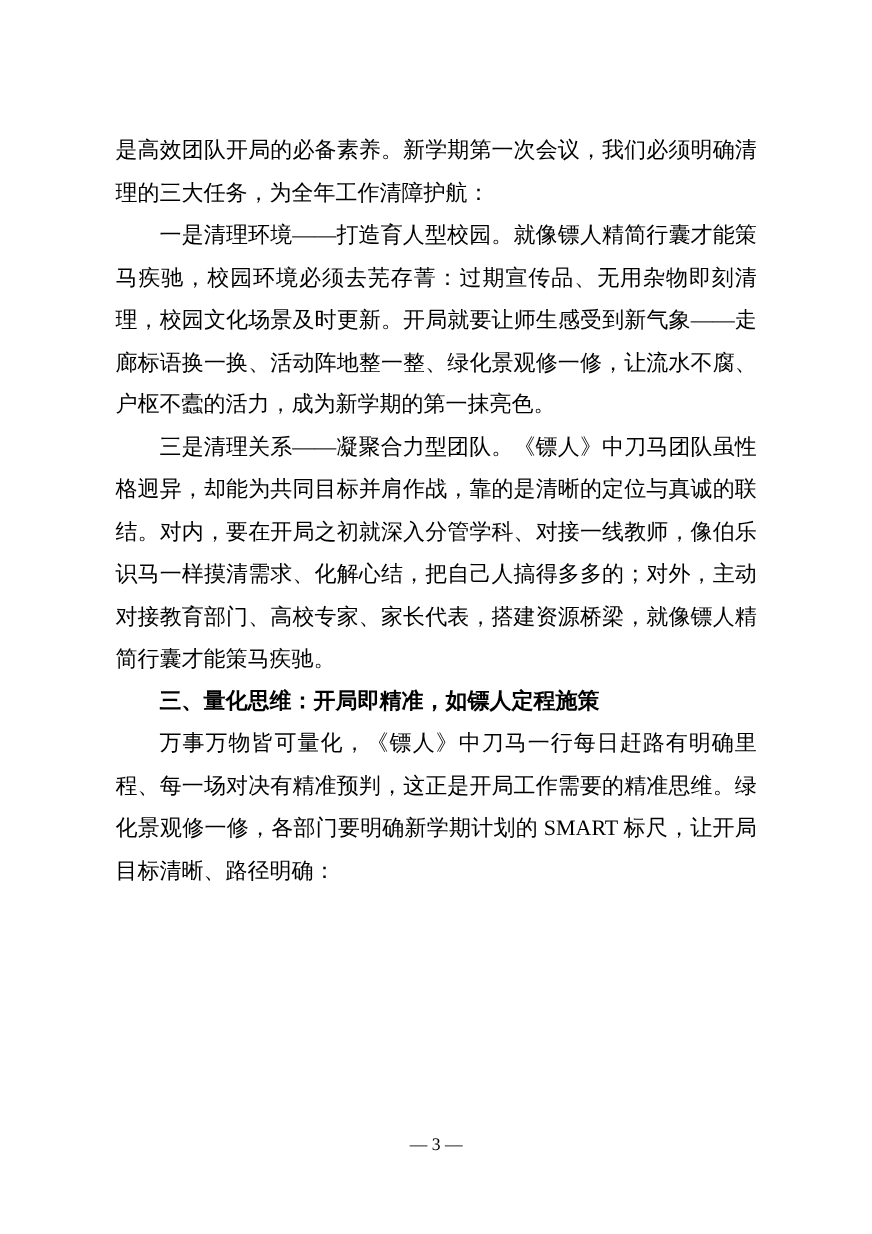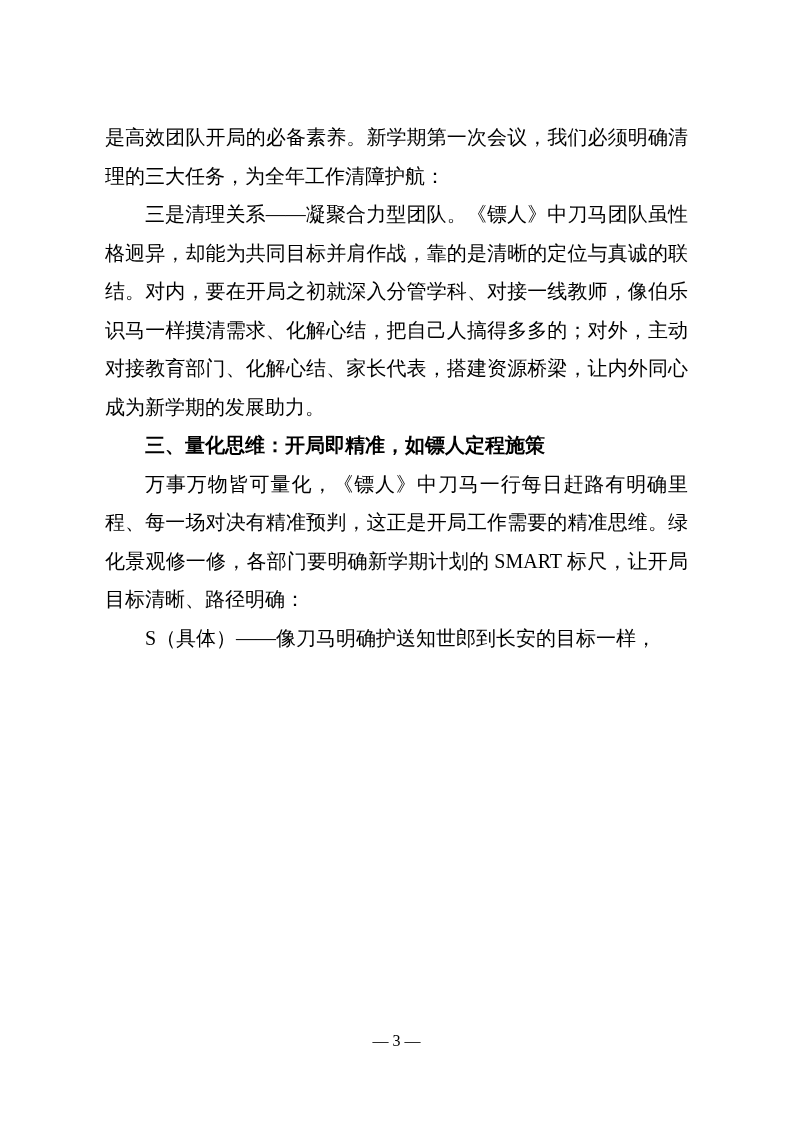--- a/index.html
+++ b/index.html
@@ -50,19 +50,19 @@
     font-family: "Liberation Serif", "DejaVu Serif", serif;
     color: #000000;
   }
 </style>
 </head>
 <body>
 
 <div class="page">
   <div class="content">
     <p class="no-indent">是高效团队开局的必备素养。新学期第一次会议，我们必须明确清理的三大任务，为全年工作清障护航：</p>
-    <p>三是清理关系——凝聚合力型团队。《镖人》中刀马团队虽性格迥异，却能为共同目标并肩作战，靠的是清晰的定位与真诚的联结。对内，要在开局之初就深入分管学科、对接一线教师，像伯乐识马一样摸清需求、化解心结，把自己人搞得多多的；对外，主动对接教育部门、化解心结、家长代表，搭建资源桥梁，让内外同心成为新学期的发展助力。</p>
+    <p>一是清理环境——打造育人型校园。就像镖人精简行囊才能策马疾驰，校园环境必须去芜存菁：过期宣传品、无用杂物即刻清理，校园文化场景及时更新。开局就要让师生感受到新气象——走廊标语换一换、活动阵地整一整、绿化景观修一修，让流水不腐、户枢不蠹的活力，成为新学期的第一抹亮色。</p>
+    <p>三是清理关系——凝聚合力型团队。《镖人》中刀马团队虽性格迥异，却能为共同目标并肩作战，靠的是清晰的定位与真诚的联结。对内，要在开局之初就深入分管学科、对接一线教师，像伯乐识马一样摸清需求、化解心结，把自己人搞得多多的；对外，主动对接教育部门、高校专家、家长代表，搭建资源桥梁，就像镖人精简行囊才能策马疾驰。</p>
     <p class="heading">三、量化思维：开局即精准，如镖人定程施策</p>
     <p>万事万物皆可量化，《镖人》中刀马一行每日赶路有明确里程、每一场对决有精准预判，这正是开局工作需要的精准思维。绿化景观修一修，各部门要明确新学期计划的 SMART 标尺，让开局目标清晰、路径明确：</p>
-    <p>S（具体）——像刀马明确护送知世郎到长安的目标一样，</p>
   </div>
   <div class="footer">— 3 —</div>
 </div>
 
 </body></html>

